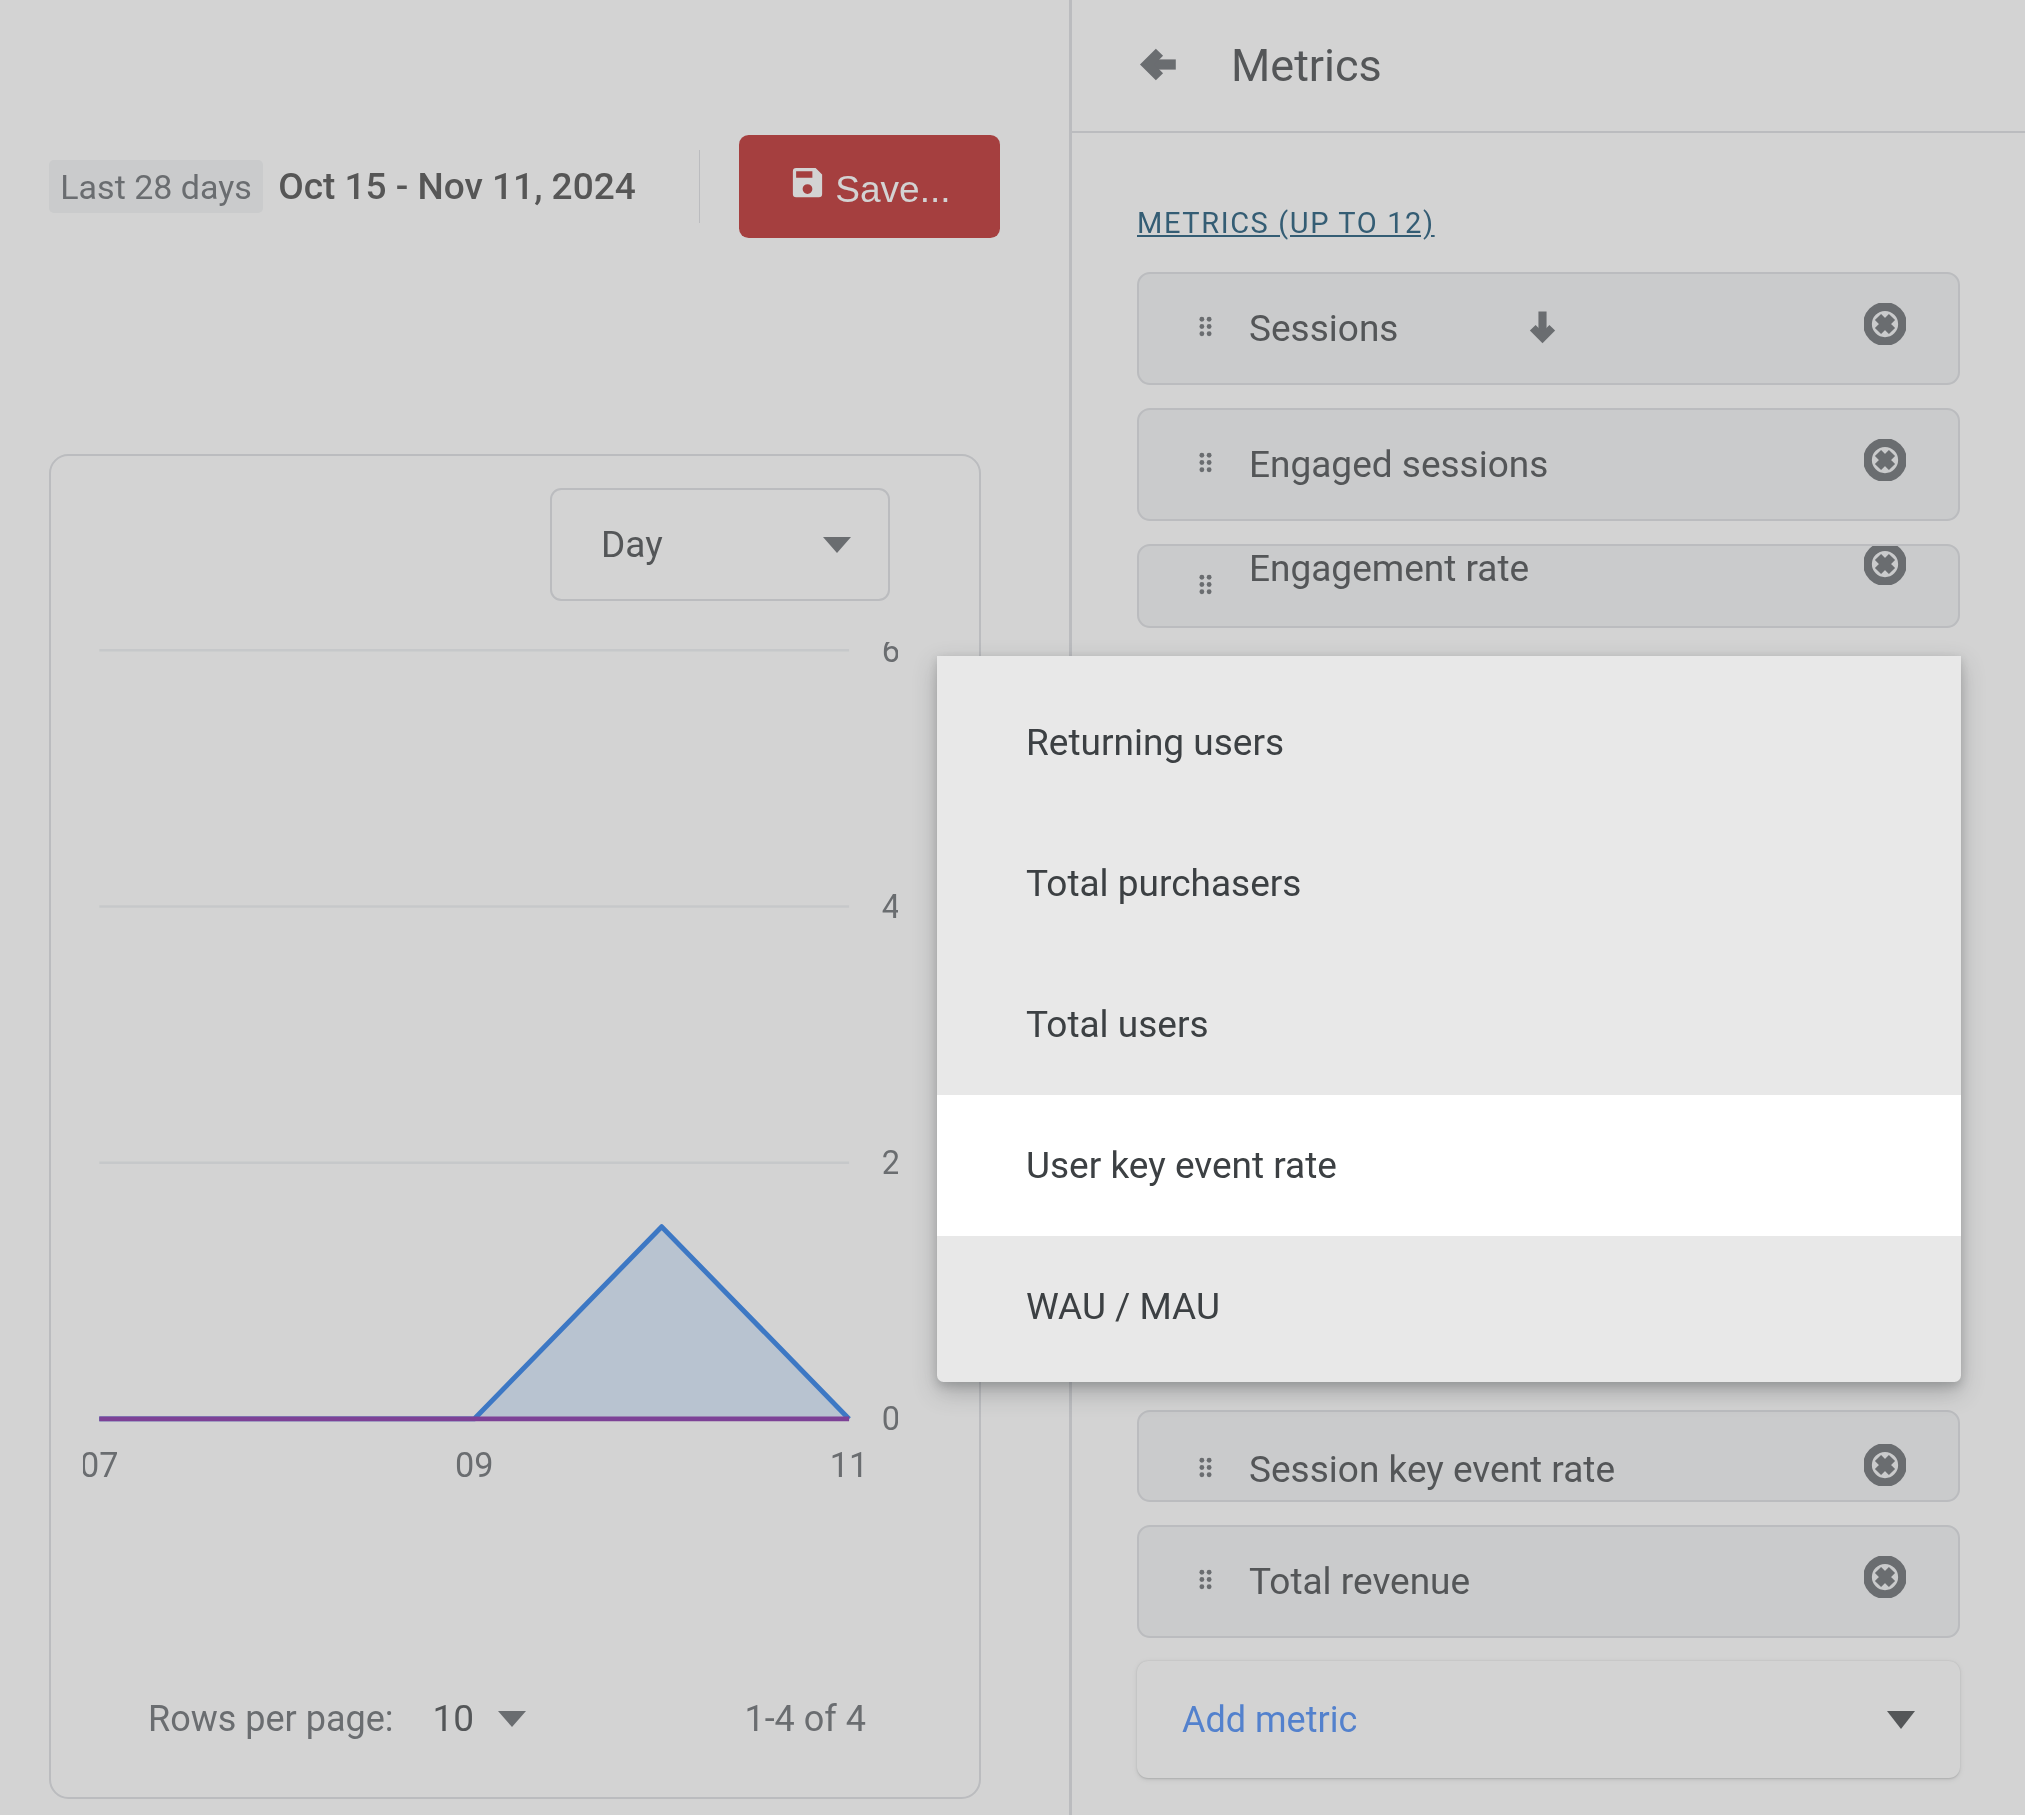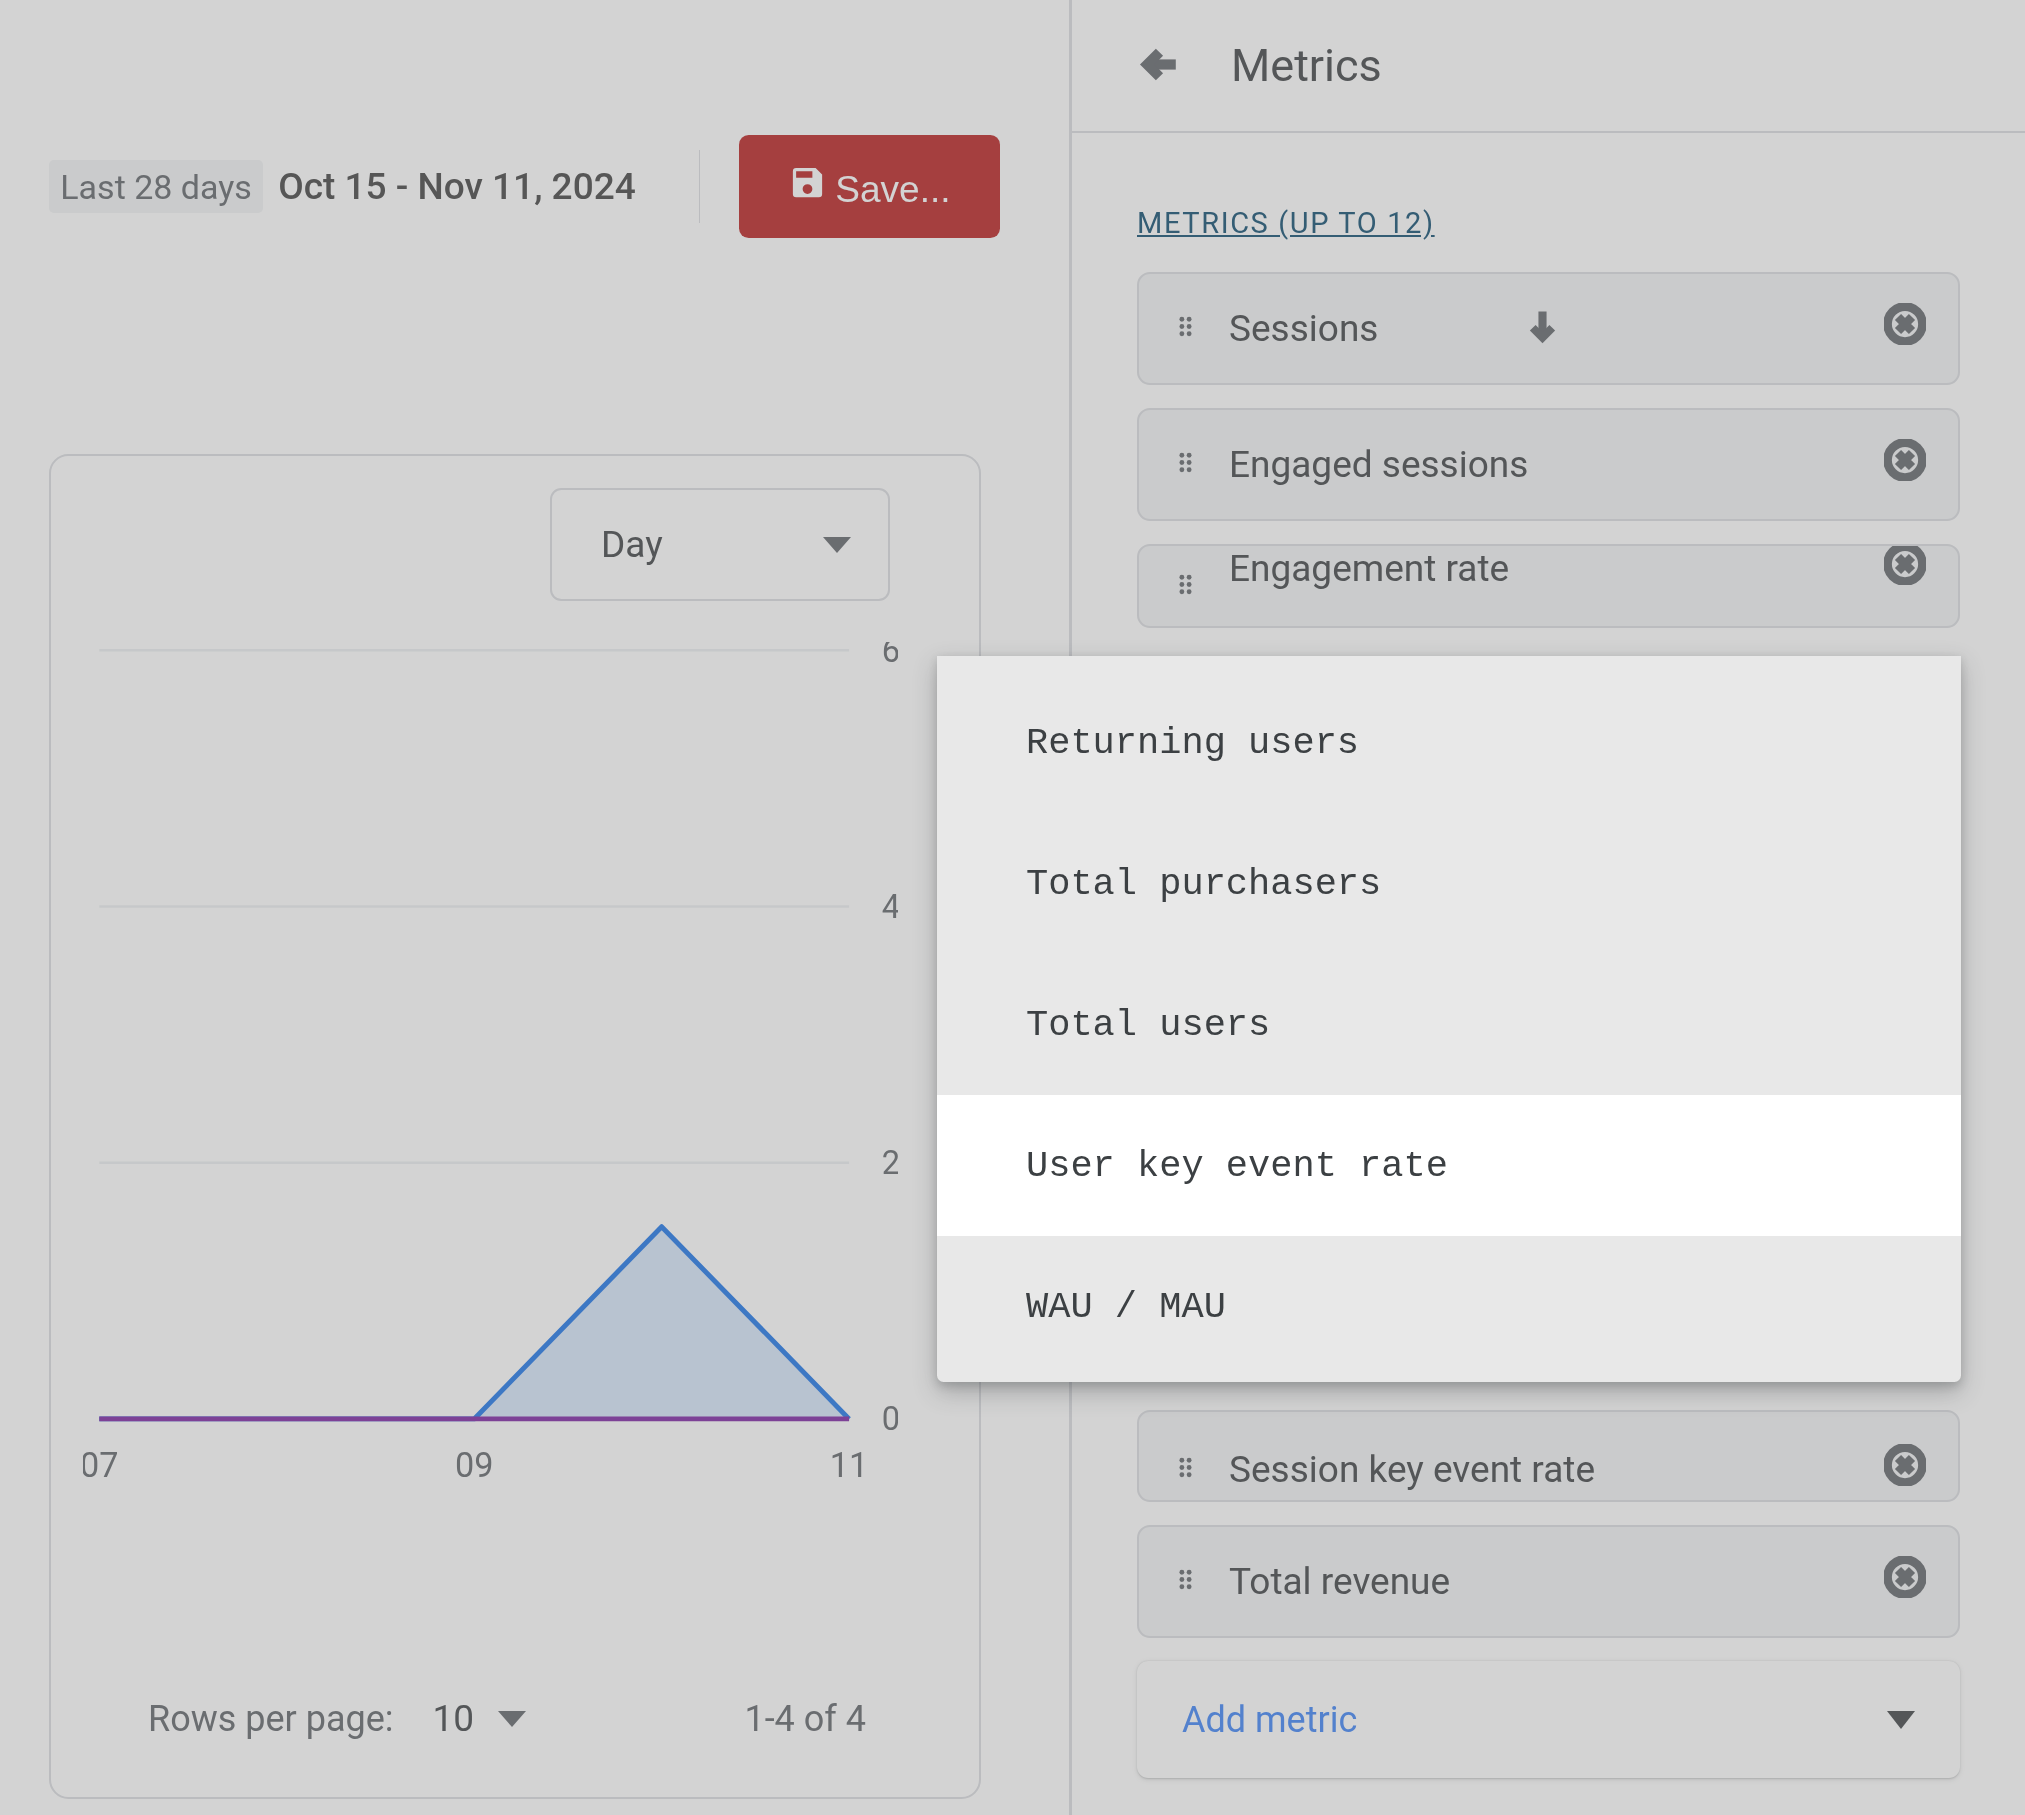--- a/index.html
+++ b/index.html
@@ -171,21 +171,21 @@
     padding: 0 65px;
   }
   .metric-chip {
     height: 113px;
     border: 2.4px solid #dadce0;
     border-radius: 13px;
     background: #f1f3f4;
     display: flex;
     align-items: center;
     gap: 29px;
-    padding: 0 32px;
+    padding: 0 52px;
     font-size: 37px;
     color: #3c4043;
     justify-content: flex-end;
   }
   .drag-icon svg { width: 29px; height: 29px; fill: #5f6368; }
   .sort-icon svg { width: 39px; height: 39px; fill: none; stroke: #5f6368; stroke-width: 5; }
   .chip-label { flex: 1; }
   .remove-icon svg { width: 42px; height: 42px; fill: none; stroke: #5f6368; stroke-width: 5; }
 
   .chip-partial-top .chip-label,
@@ -232,21 +232,20 @@
     padding: 16px 0 4.9px 0;
   }
   .dropdown-item {
     height: 141px;
     display: flex;
     align-items: center;
     padding: 0 89px;
     font-size: 37px;
     color: #3c4043;
     cursor: pointer;
-    font-family: Liberation Mono, monospace;
   }
   .dropdown-item.highlight { background: #fff; }
   .metric-dropdown { background: #e8e8e8; } 
   .dropdown-item:not(.highlight) { background: transparent; }
 
   
 </style>
 </head>
 <body>
 

